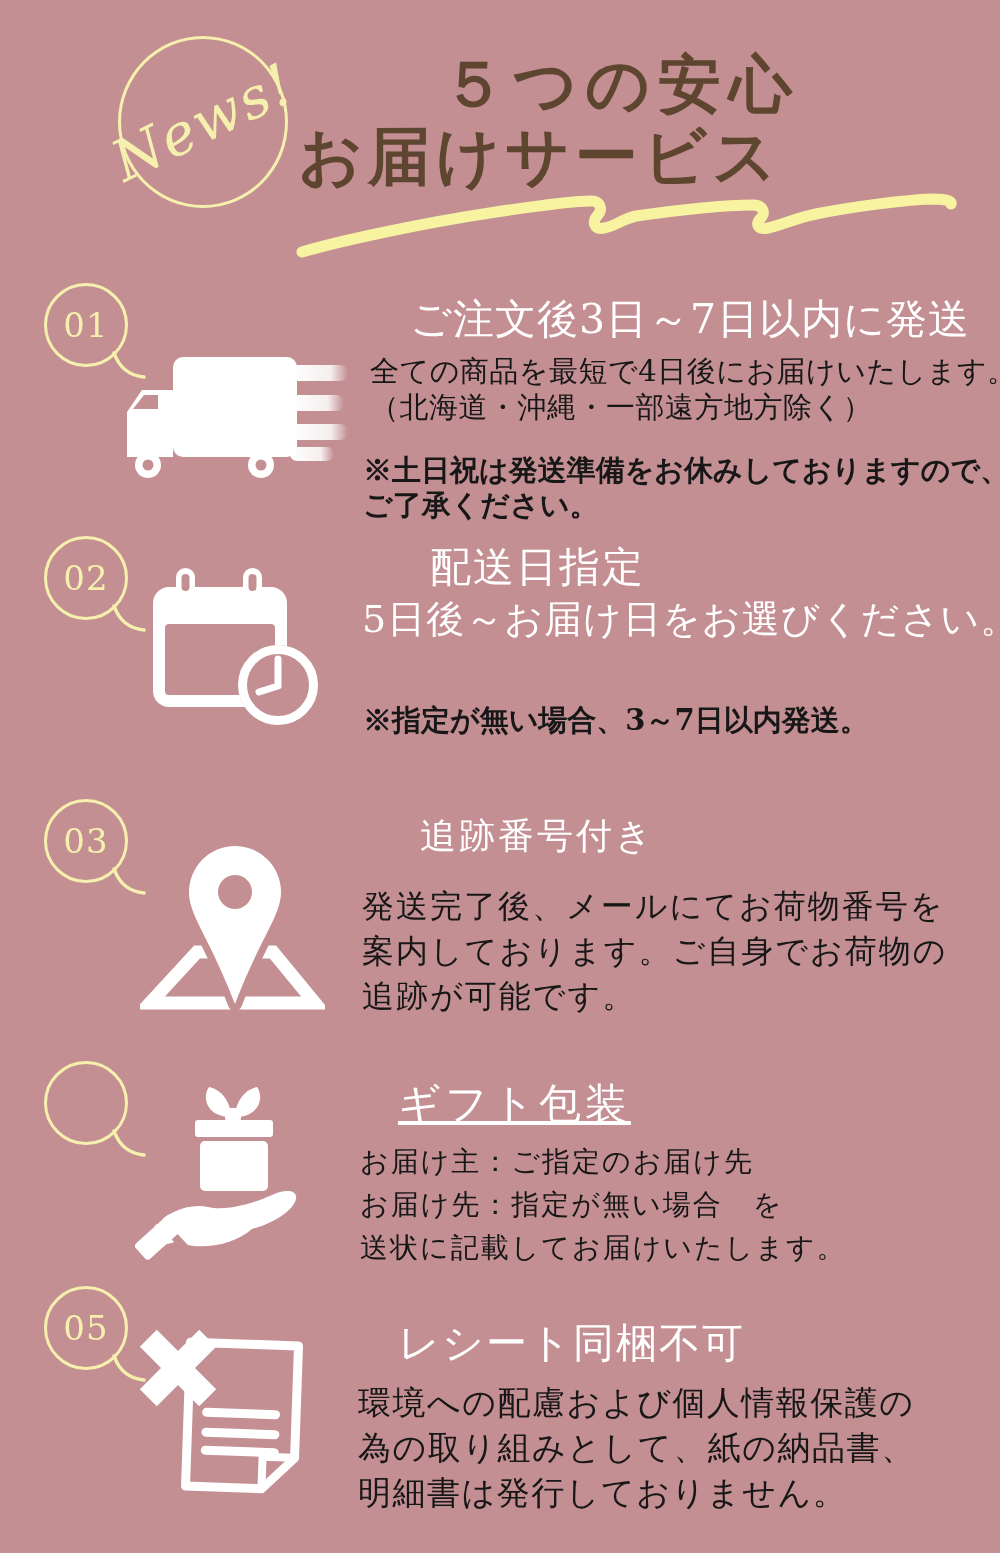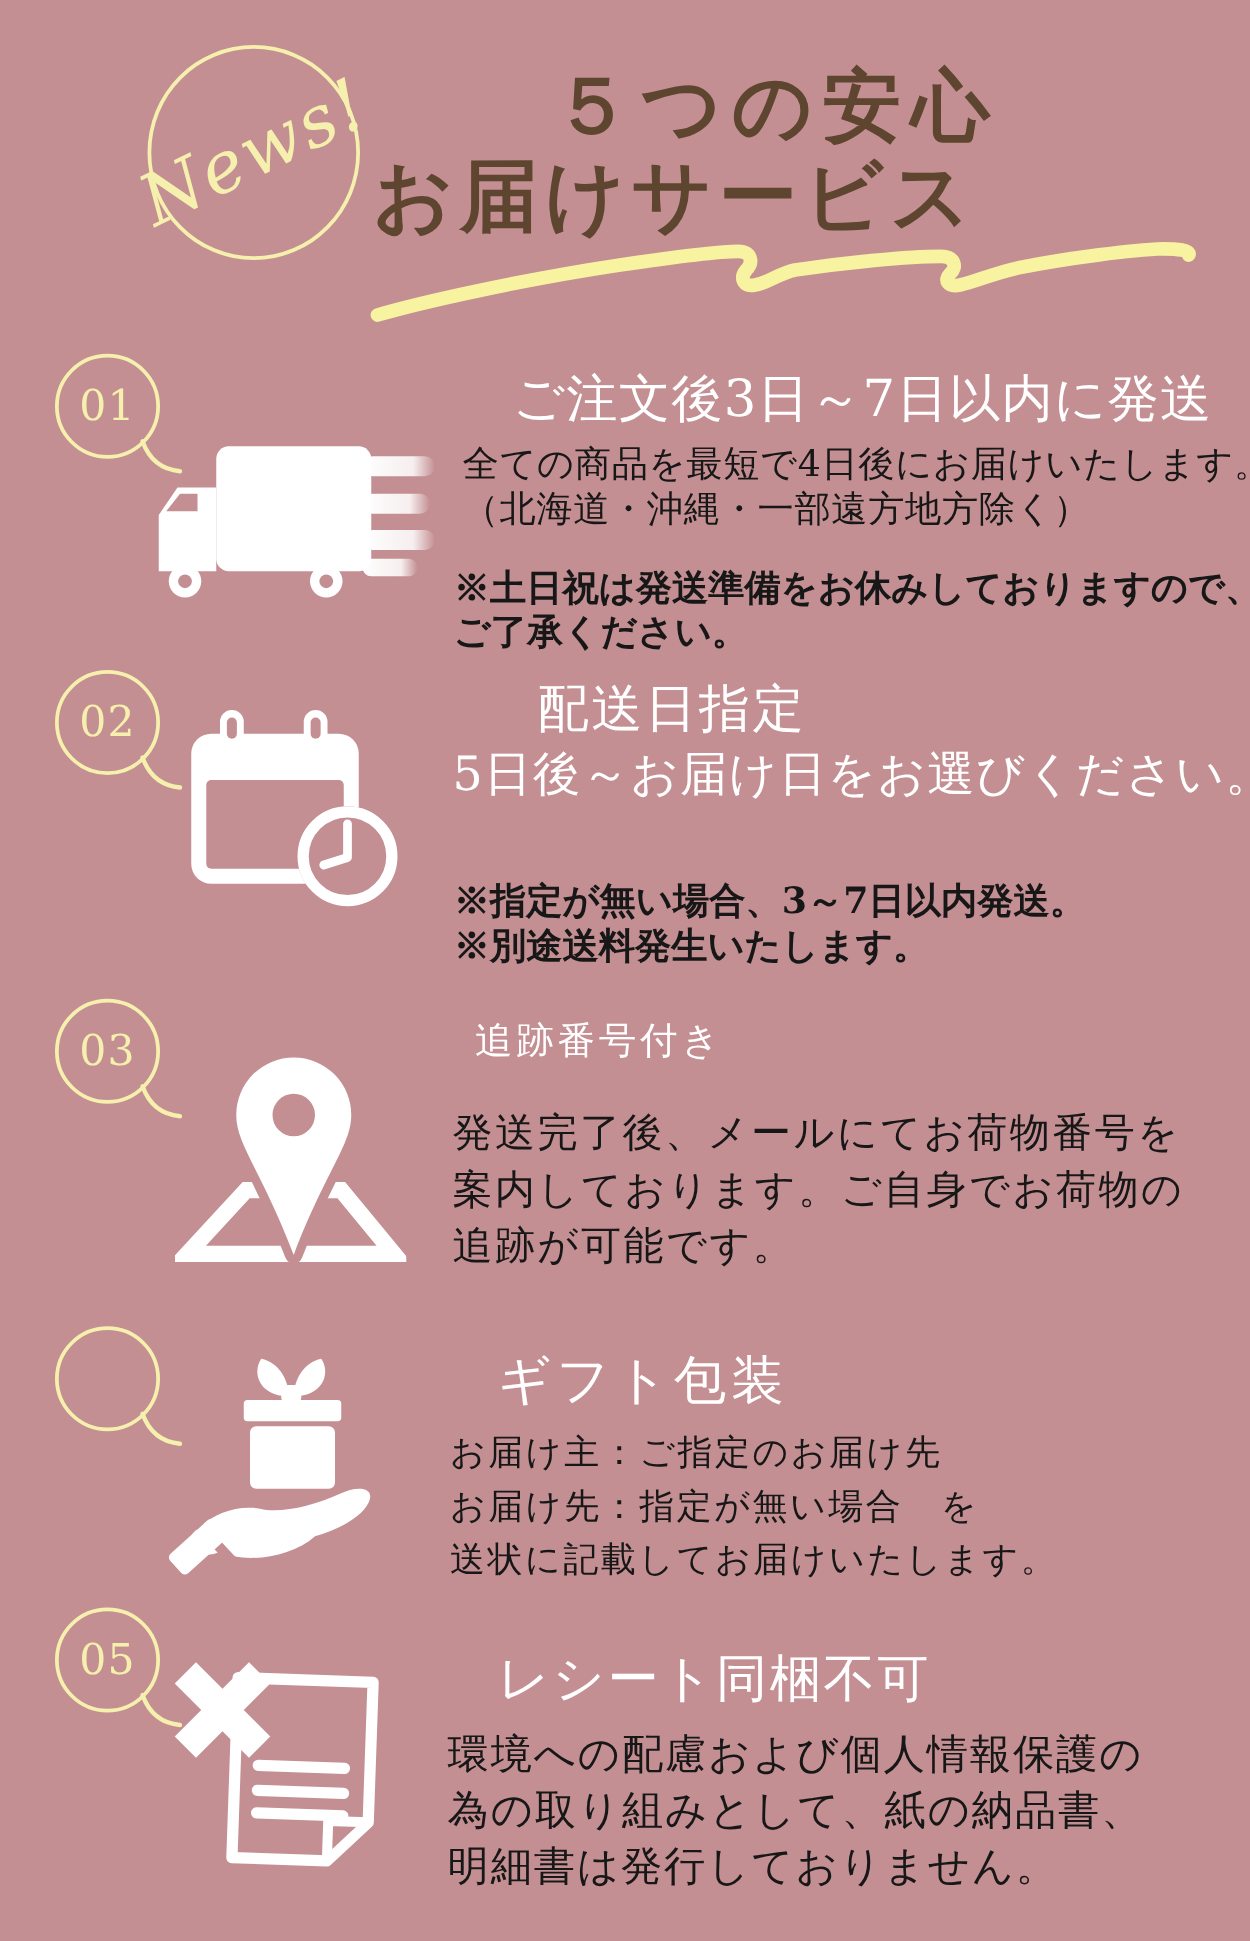--- a/index.html
+++ b/index.html
@@ -54,22 +54,22 @@
   .ic-cal{left:147px;top:560px;}
   .ic-pin{left:140px;top:842px;}
   .ic-gift{left:132px;top:1077px;}
   .ic-doc{left:136px;top:1316px;}
 
   
   h2{margin:0;font-weight:500;}
   .sec-title{position:absolute;color:#ffffff;white-space:nowrap;}
   .st1{left:370px;top:292px;font-size:41px;letter-spacing:1px;margin-left:40px;}
   .st2{left:430px;top:540px;font-size:41px;letter-spacing:2px;}
-  .st3{left:380px;top:812px;font-size:30px;letter-spacing:3px;}
-  .st4{left:398px;top:1076px;font-size:42px;letter-spacing:4px;}
+  .st3{left:420px;top:812px;font-size:36px;letter-spacing:3px;}
+  .st4{left:398px;top:1076px;font-size:42px;letter-spacing:4px;text-decoration:underline;}
   .st5{left:398px;top:1316px;font-size:41px;letter-spacing:2px;}
 
   .txt{position:absolute;color:var(--ink);white-space:nowrap;}
   .line{display:block;}
   .s1-body{left:370px;top:353px;font-size:29px;line-height:36px;letter-spacing:0.5px;}
   .s1-notes{left:363px;top:453px;font-size:29px;line-height:35px;font-weight:600;}
   .s2-sub{position:absolute;left:362px;top:594px;color:#fff;font-size:38px;letter-spacing:1px;white-space:nowrap;}
   .s2-notes{left:363px;top:667px;font-size:29px;line-height:36px;font-weight:600;margin-top:35px;}
   .s3-body{left:362px;top:884px;font-size:32px;line-height:45px;letter-spacing:2px;}
   .s4-body{left:348px;top:1140px;font-size:28px;line-height:43px;letter-spacing:2px;margin-left:12px;}
@@ -149,21 +149,20 @@
       <rect class="icon-bg" x="101.5" y="14" width="8" height="17" rx="4"></rect>
       <circle class="icon-bg" cx="131" cy="125" r="40"></circle>
       <circle class="stroke-fg" cx="131" cy="125" r="35.5" stroke-width="9"></circle>
       <path class="stroke-fg" d="M131,125 L131,99 M131,126 L112,132" stroke-width="7" stroke-linecap="round"></path>
     </svg>
 
     <h2 class="sec-title st2">配送日指定</h2>
     <div class="s2-sub">5日後～お届け日をお選びください。</div>
     <div class="txt s2-notes">
       <span class="line">※指定が無い場合、3～7日以内発送。</span>
-      <span class="line">※別途送料発生いたします。</span>
     </div>
   </section>
 
   <section>
     <div class="bubble bb3">
       <svg width="112" height="110" viewBox="0 0 112 110">
         <circle class="bub-circle" cx="44" cy="44" r="40.5"></circle>
         <path class="bub-tail" d="M72,72 Q80,94 102,96"></path>
       </svg>
       <span class="bubble-num">03</span>

